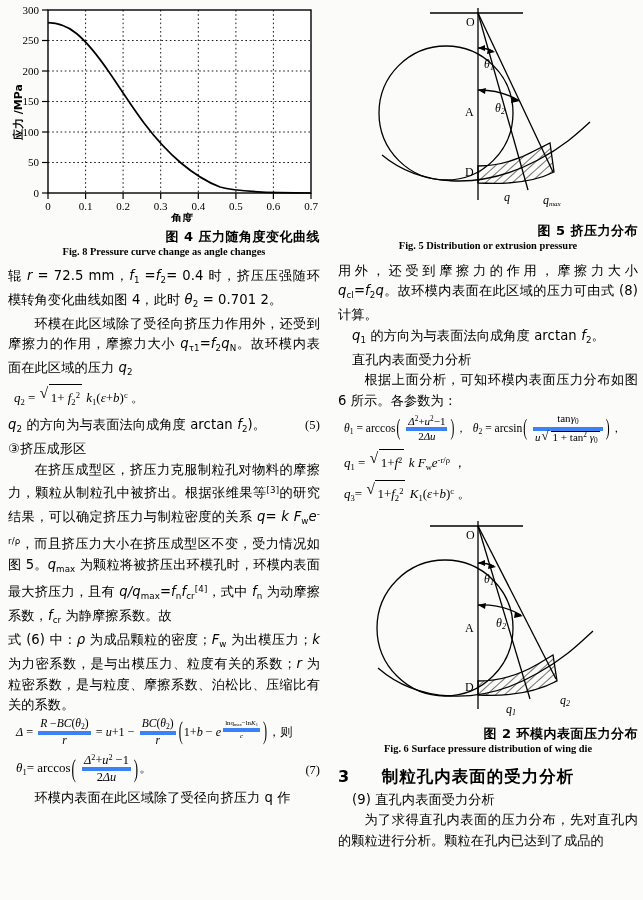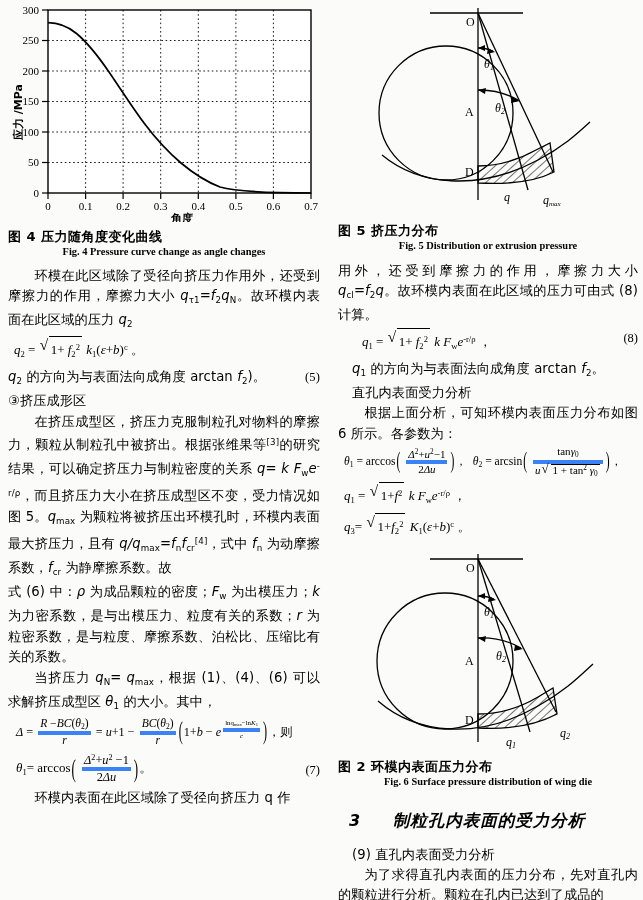--- a/index.html
+++ b/index.html
@@ -20,21 +20,21 @@
   .p{
     font-size:13.2px;
     line-height:20.4px;
     text-align:justify;
     margin:0;
     font-family:"DejaVu Sans", sans-serif;
     letter-spacing:.1px;
   }
   .p.indent{text-indent:2em;}
   .cap-cn{
-    text-align:left;font-weight:bold;font-size:13px;
+    text-align:right;font-weight:bold;font-size:13px;
     font-family:"DejaVu Sans", sans-serif;
     margin:0;line-height:17px;letter-spacing:.5px;
   }
   .cap-en{
     text-align:center;font-weight:bold;font-size:10.4px;
     font-family:"Liberation Serif", serif;
     margin:0;line-height:14px;
   }
   .eq-line{
     position:relative;
@@ -57,21 +57,21 @@
   .sqrt > .rad{display:inline-block;border-top:1px solid #000;padding:0 2px;}
   .bigparen{display:inline-block;transform:scaleY(2.0);font-size:1em;line-height:1;margin:0 1px;}
 
   .secnum{
     font-family:"DejaVu Sans", sans-serif;
     font-weight:bold;font-size:16px;
   }
   .sechead{
     font-family:"DejaVu Sans", sans-serif;
     font-weight:bold;font-size:16.5px;letter-spacing:1px;
-    margin:11px;line-height:26px;font-style:italic;
+    margin:0;line-height:26px;
   }
 
   
   .chartwrap{position:relative;width:312px;height:222px;}
   svg{display:block;}
   .axlabel{font-family:"Liberation Serif",serif;font-size:11px;}
   .cjk-small{font-family:"DejaVu Sans",sans-serif;font-size:11px;font-weight:bold;}
 
   
   .figwrap{position:relative;width:300px;}
@@ -154,24 +154,25 @@
                  C80,43 90,56 101,72
                  C112,88 124,107 136,123
                  C148,139 160,152 173,163
                  C186,174 199,182 212,187
                  C226,191 250,193 303,193"></path>
       </svg>
     </div>
 
     <div style="height:6px"></div>
     <p class="cap-cn">图 4  压力随角度变化曲线</p>
-    <p class="cap-en">Fig. 4  Pressure curve change as angle changes</p>
+    <p class="cap-en">Fig. 8  Pressure curve change as angle changes</p>
 
     <div style="height:7px"></div>
 
+    <p class="p">辊 <span class="mi">r</span> = 72.5 mm，<span class="mi">f</span><span class="sub">1</span> =<span class="mi">f</span><span class="sub">2</span>= 0.4 时，挤压压强随环模转角变化曲线如图 4，此时 <span class="mi">θ</span><span class="sub">2</span> = 0.701 2。</p>
 
     <p class="p indent">环模在此区域除了受径向挤压力作用外，还受到摩擦力的作用，摩擦力大小 <span class="mi">q</span><span class="sub">τ1</span>=<span class="mi">f</span><span class="sub">2</span><span class="mi">q</span><span class="sub">N</span>。故环模内表面在此区域的压力 <span class="mi">q</span><span class="sub">2</span></p>
 
     <div class="eq-line" style="padding-left:6px">
       <span class="mi">q</span><span class="sub">2</span> =
       <span class="sqrt"><span class="rad">1+ <span class="mi">f</span><span class="sub">2</span><span class="sup">2</span></span></span>
       <span class="mi">k</span><span class="sub">1</span>(<span class="mi">ε</span>+<span class="mi">b</span>)<span class="sup">c</span> 。
     </div>
 
     <p class="p" style="position:relative">
@@ -179,21 +180,20 @@
       <span class="eq-num">(5)</span>
     </p>
 
     <p class="p">③挤压成形区</p>
 
     <p class="p indent">在挤压成型区，挤压力克服制粒孔对物料的摩擦力，颗粒从制粒孔中被挤出。根据张维果等<span class="sup">[3]</span>的研究结果，可以确定挤压力与制粒密度的关系 <span class="mi">q</span>= <span class="mi">k F</span><span class="sub">w</span><span class="mi">e</span><span class="sup">-r/ρ</span>，而且挤压力大小在挤压成型区不变，受力情况如图 5。<span class="mi">q</span><span class="sub">max</span> 为颗粒将被挤压出环模孔时，环模内表面最大挤压力，且有 <span class="mi">q/q</span><span class="sub">max</span>=<span class="mi">f</span><span class="sub">n</span><span class="mi">f</span><span class="sub">cr</span><span class="sup">[4]</span>，式中 <span class="mi">f</span><span class="sub">n</span> 为动摩擦系数，<span class="mi">f</span><span class="sub">cr</span> 为静摩擦系数。故</p>
 
 
     <p class="p">式 (6) 中：<span class="mi">ρ</span> 为成品颗粒的密度；<span class="mi">F</span><span class="sub">w</span> 为出模压力；<span class="mi">k</span> 为力密系数，是与出模压力、粒度有关的系数；<span class="mi">r</span> 为粒密系数，是与粒度、摩擦系数、泊松比、压缩比有关的系数。</p>
 
-    <p class="p indent">当挤压力 <span class="mi">q</span><span class="sub">N</span>= <span class="mi">q</span><span class="sub">max</span>，根据 (1)、(4)、(6) 可以求解挤压成型区 <span class="mi">θ</span><span class="sub">1</span> 的大小。其中，</p>
 
     <div class="eq-line" style="padding-left:8px;height:34px;font-size:12.2px">
       <span class="mi">Δ</span> =
       <span class="frac">
         <span class="num"><span class="mi">R</span> −<span class="mi">BC</span>(<span class="mi">θ</span><span class="sub">2</span>)</span>
         <span class="den"><span class="mi">r</span></span>
       </span>
       = <span class="mi">u</span>+1 −
       <span class="frac">
         <span class="num"><span class="mi">BC</span>(<span class="mi">θ</span><span class="sub">2</span>)</span>
@@ -261,26 +261,20 @@
     </div>
 
     <div style="height:4px"></div>
     <p class="cap-cn">图 5  挤压力分布</p>
     <p class="cap-en">Fig. 5  Distribution or extrusion pressure</p>
 
     <div style="height:8px"></div>
 
     <p class="p">用外，还受到摩擦力的作用，摩擦力大小 <span class="mi">q</span><span class="sub">cl</span>=<span class="mi">f</span><span class="sub">2</span><span class="mi">q</span>。故环模内表面在此区域的压力可由式 (8) 计算。</p>
 
-    <div class="eq-line" style="padding-left:24px;position:relative">
-      <span class="mi">q</span><span class="sub">1</span> =
-      <span class="sqrt"><span class="rad">1+ <span class="mi">f</span><span class="sub">2</span><span class="sup">2</span></span></span>
-      <span class="mi">k F</span><span class="sub">w</span><span class="mi">e</span><span class="sup">-r/ρ</span> ，
-      <span class="eq-num">(8)</span>
-    </div>
 
     <p class="p" style="padding-left:14px">
       <span class="mi">q</span><span class="sub">1</span> 的方向为与表面法向成角度 arctan <span class="mi">f</span><span class="sub">2</span>。</p>
 
     <p class="p" style="padding-left:14px">直孔内表面受力分析</p>
 
     <p class="p indent">根据上面分析，可知环模内表面压力分布如图 6 所示。各参数为：</p>
 
     <div class="eq-line" style="height:34px;font-size:11.6px;padding-left:6px">
       <span class="mi">θ</span><span class="sub">1</span> = arccos<span class="bigparen">(</span>

